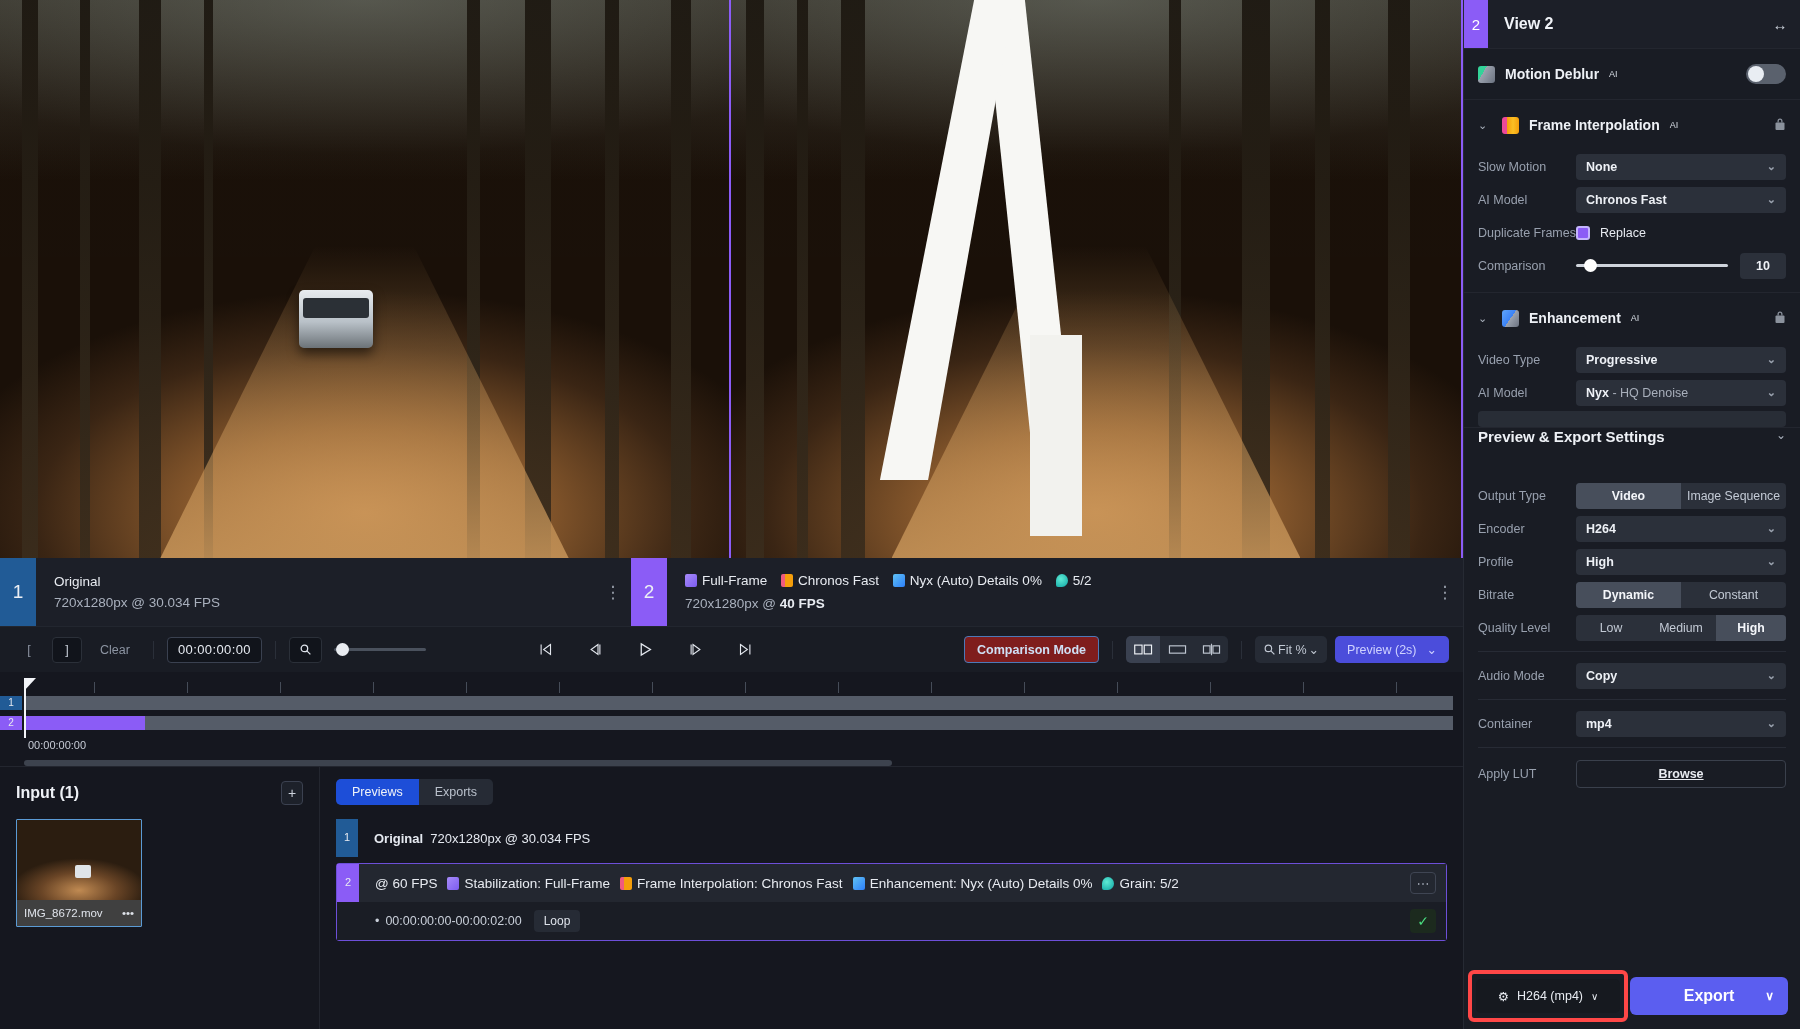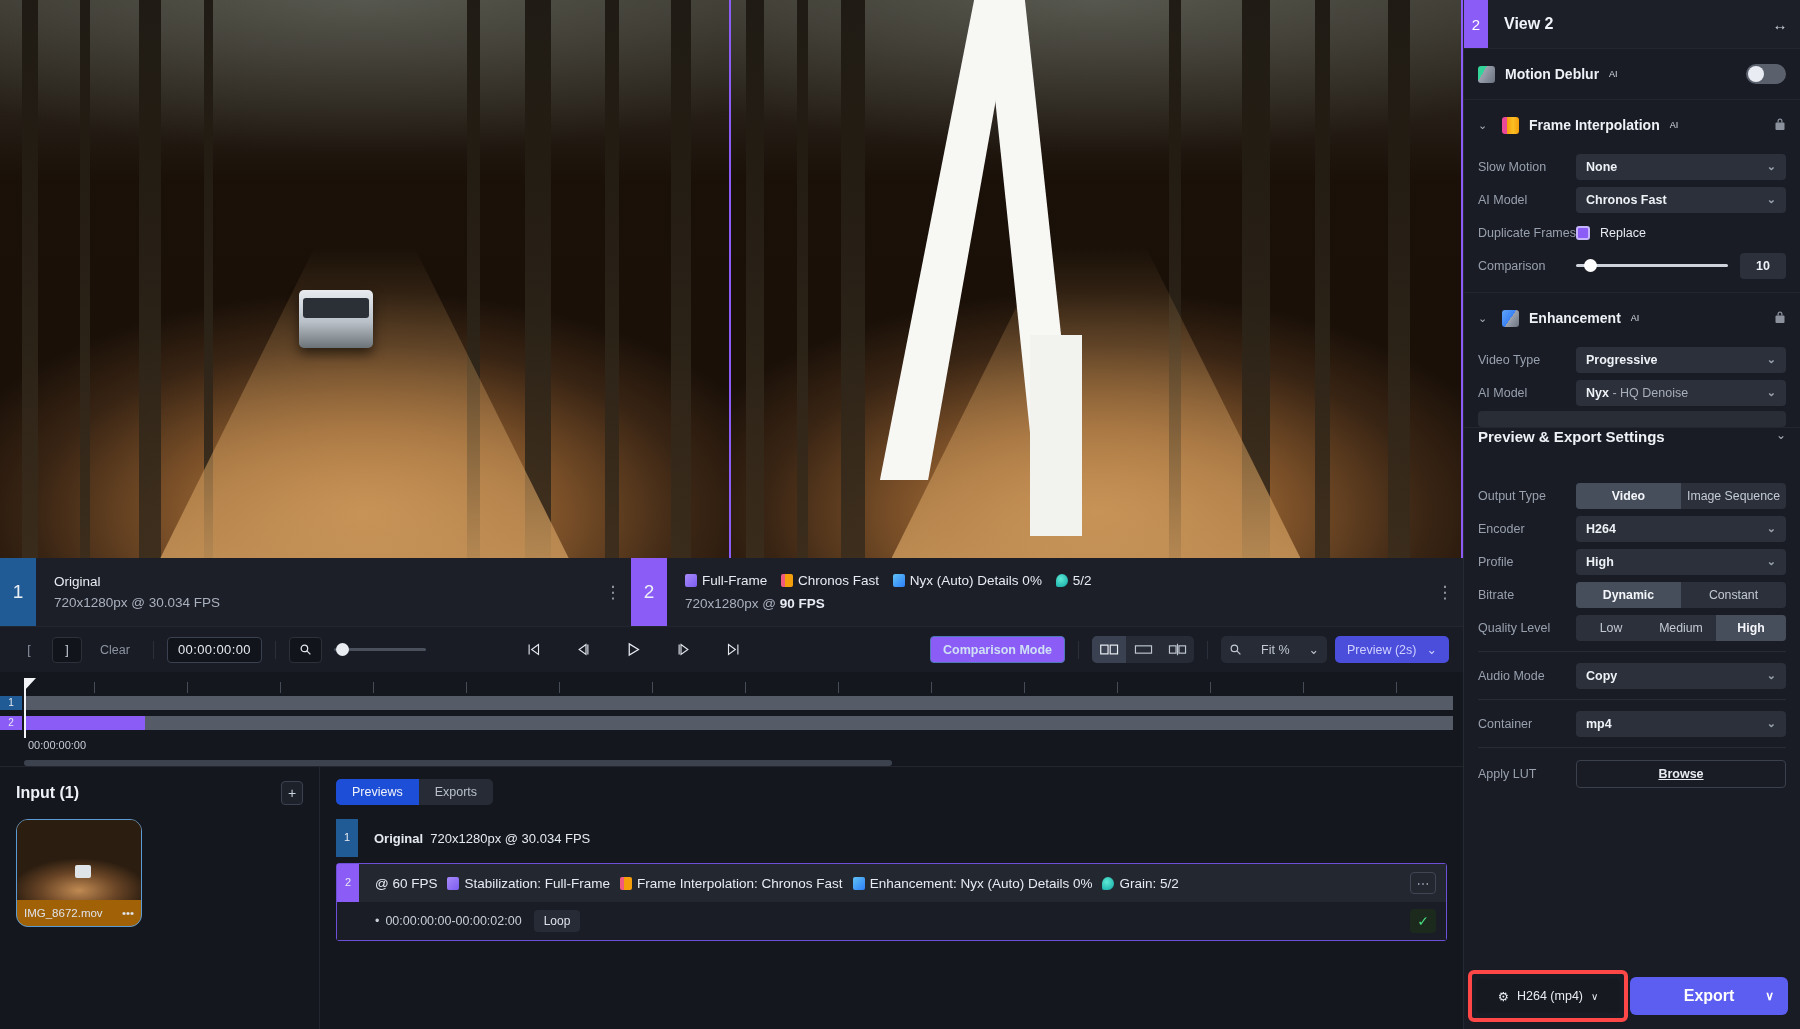--- a/index.html
+++ b/index.html
@@ -86,25 +86,25 @@
   .sep { width: 1px; height: 18px; background: #2a2f39; margin: 0 5px; }
   .tc-field {
     height: 26px; padding: 0 10px; border:1px solid #3a4150; border-radius:4px; background:#11141b;
     color:#e6eaf1; font-size:13px; letter-spacing:.4px; display:flex; align-items:center; font-family:"Liberation Sans",sans-serif;
   }
   .zoomslider { width: 92px; height: 3px; background:#4a515d; border-radius: 2px; position: relative; margin-left:4px; }
   .zoomslider .knob { position:absolute; left: 2px; top:-5px; width:13px; height:13px; border-radius:50%; background:#e9ecf1; }
   .play-group { display:flex; align-items:center; gap: 26px; margin-left: auto; margin-right: auto; }
   .pbtn { width: 24px; height:22px; display:flex; align-items:center; justify-content:center; cursor:pointer; color:#e3e7ee; }
   .right-tools { display:flex; align-items:center; gap:8px; margin-left:auto; }
-  .cmp-btn { height:27px; padding: 0 12px; border-radius:4px; border:1px solid #4d79b8; background:#8b5cf6; color:#cfe0f5; font-size:12.5px; font-weight:700; display:flex;align-items:center;cursor:pointer;}
+  .cmp-btn { height:27px; padding: 0 12px; border-radius:4px; border:1px solid #4d79b8; background:#7f1d1d; color:#cfe0f5; font-size:12.5px; font-weight:700; display:flex;align-items:center;cursor:pointer;}
   .seg { display:flex; background:#262b35; border-radius:5px; overflow:hidden; }
   .seg > div { width:34px; height:27px; display:flex;align-items:center;justify-content:center; cursor:pointer; }
   .seg > div.on { background:#3a4150; }
-  .fitbox { height:27px; padding:0 8px; display:flex; align-items:center; gap:19px; background:#262b35; border-radius:5px; color:#c2c9d4; font-size:12.5px; cursor:pointer;}
+  .fitbox { height:27px; padding:0 8px; display:flex; align-items:center; gap:2px; background:#262b35; border-radius:5px; color:#c2c9d4; font-size:12.5px; cursor:pointer;}
   .preview-btn { height:27px; padding:0 12px; border-radius:5px; background:#4b4ddb; color:#cfd2ff; font-size:12.5px; display:flex;align-items:center;gap:10px;cursor:pointer;}
 
   
   .timeline { height: 94px; background:#15171f; position:relative; padding-left: 22px; }
   .ruler { position:absolute; left: 22px; right: 10px; top: 10px; height: 12px; }
   .tick { position:absolute; top:0; width:1px; height:11px; background:#454c58; }
   .track-rows { position:absolute; left:0; right:10px; top: 22px; }
   .trow { display:flex; align-items:center; height: 17px; margin-bottom: 3px; }
   .trow .lbl { width:22px; height:14px; margin-right:2px; font-size:10px; display:flex;align-items:center;justify-content:center;color:#e7eaf0;}
   .trow .lbl.one { background:#215b96; }
@@ -115,21 +115,21 @@
   .playhead::before { content:""; position:absolute; left:0; top:0; width:12px; height:13px; background:#f2f4f8; clip-path: polygon(0 0,100% 0,0 100%); }
   .ph-time { position:absolute; left: 28px; top: 67px; font-size:11px; color:#c7ccd6; }
   .hscroll { position:absolute; left: 24px; top: 88px; width: 868px; height: 6px; border-radius:3px; background:#3d434e; }
 
   
   .bottom { flex:1; display:flex; border-top: 1px solid #23262f; }
   .inputs { width: 320px; background:#15171f; border-right:1px solid #23262f; padding: 14px 16px; }
   .inputs-head { display:flex; align-items:center; justify-content:space-between; margin-bottom: 14px; }
   .inputs-title { font-size:16px; font-weight:700; color:#eef1f6; }
   .plus-btn { width:22px; height:24px; border:1px solid #3b4150; border-radius:4px; background:#1d212a; color:#cdd3dd; font-size:14px; display:flex;align-items:center;justify-content:center;cursor:pointer;}
-  .thumb-card { width: 126px; border:1.5px solid #5b9bd5; border-radius:12px; overflow:hidden; background:#a16207; cursor:pointer; }
+  .thumb-card { width: 126px; border:1.5px solid #5b9bd5; border-radius:1px; overflow:hidden; background:#404040; cursor:pointer; }
   .thumb-img { height: 80px; background:
       radial-gradient(ellipse 55% 40% at 50% 88%, #c08a52, #6a4526 55%, #2b1d10 100%),
       linear-gradient(180deg,#3a3226,#56402a);
       position:relative; }
   .thumb-img .tjeep { position:absolute; left:47%; top:56%; width:16px;height:13px;background:#dfe4e8;border-radius:2px;}
   .thumb-meta { height: 26px; display:flex; align-items:center; justify-content:space-between; padding: 0 7px; font-size:11.5px; color:#dfe3ea; }
 
   .previews { flex:1; background:#15171f; padding: 12px 16px; }
   .ptabs { display:flex; background:#262b35; border-radius:5px; width: fit-content; overflow:hidden; margin-bottom: 14px; }
   .ptabs > div { padding: 6px 16px; font-size:12.5px; color:#b9c0cb; cursor:pointer; }
@@ -269,21 +269,21 @@
               </span>
             <span class="chip">
                 <i class="sq blue"></i>
                 <span>Nyx (Auto) Details 0%</span>
               </span>
             <span class="chip">
                 <i class="sq grain"></i>
                 <span>5/2</span>
               </span>
           </div>
-          <div class="ibar-t2"><span>720x1280px @ </span><b>90 FPS</b></div>
+          <div class="ibar-t2"><span>720x1280px @ </span><b>40 FPS</b></div>
         </div>
         <div class="ibar-dots">⋮</div>
       </div>
     </div>
 
     <div class="transport">
       <div class="tbtn flat">[</div>
       <div class="tbtn dark">]</div>
       <div class="tbtn flat">Clear</div>
       <div class="sep"></div>

